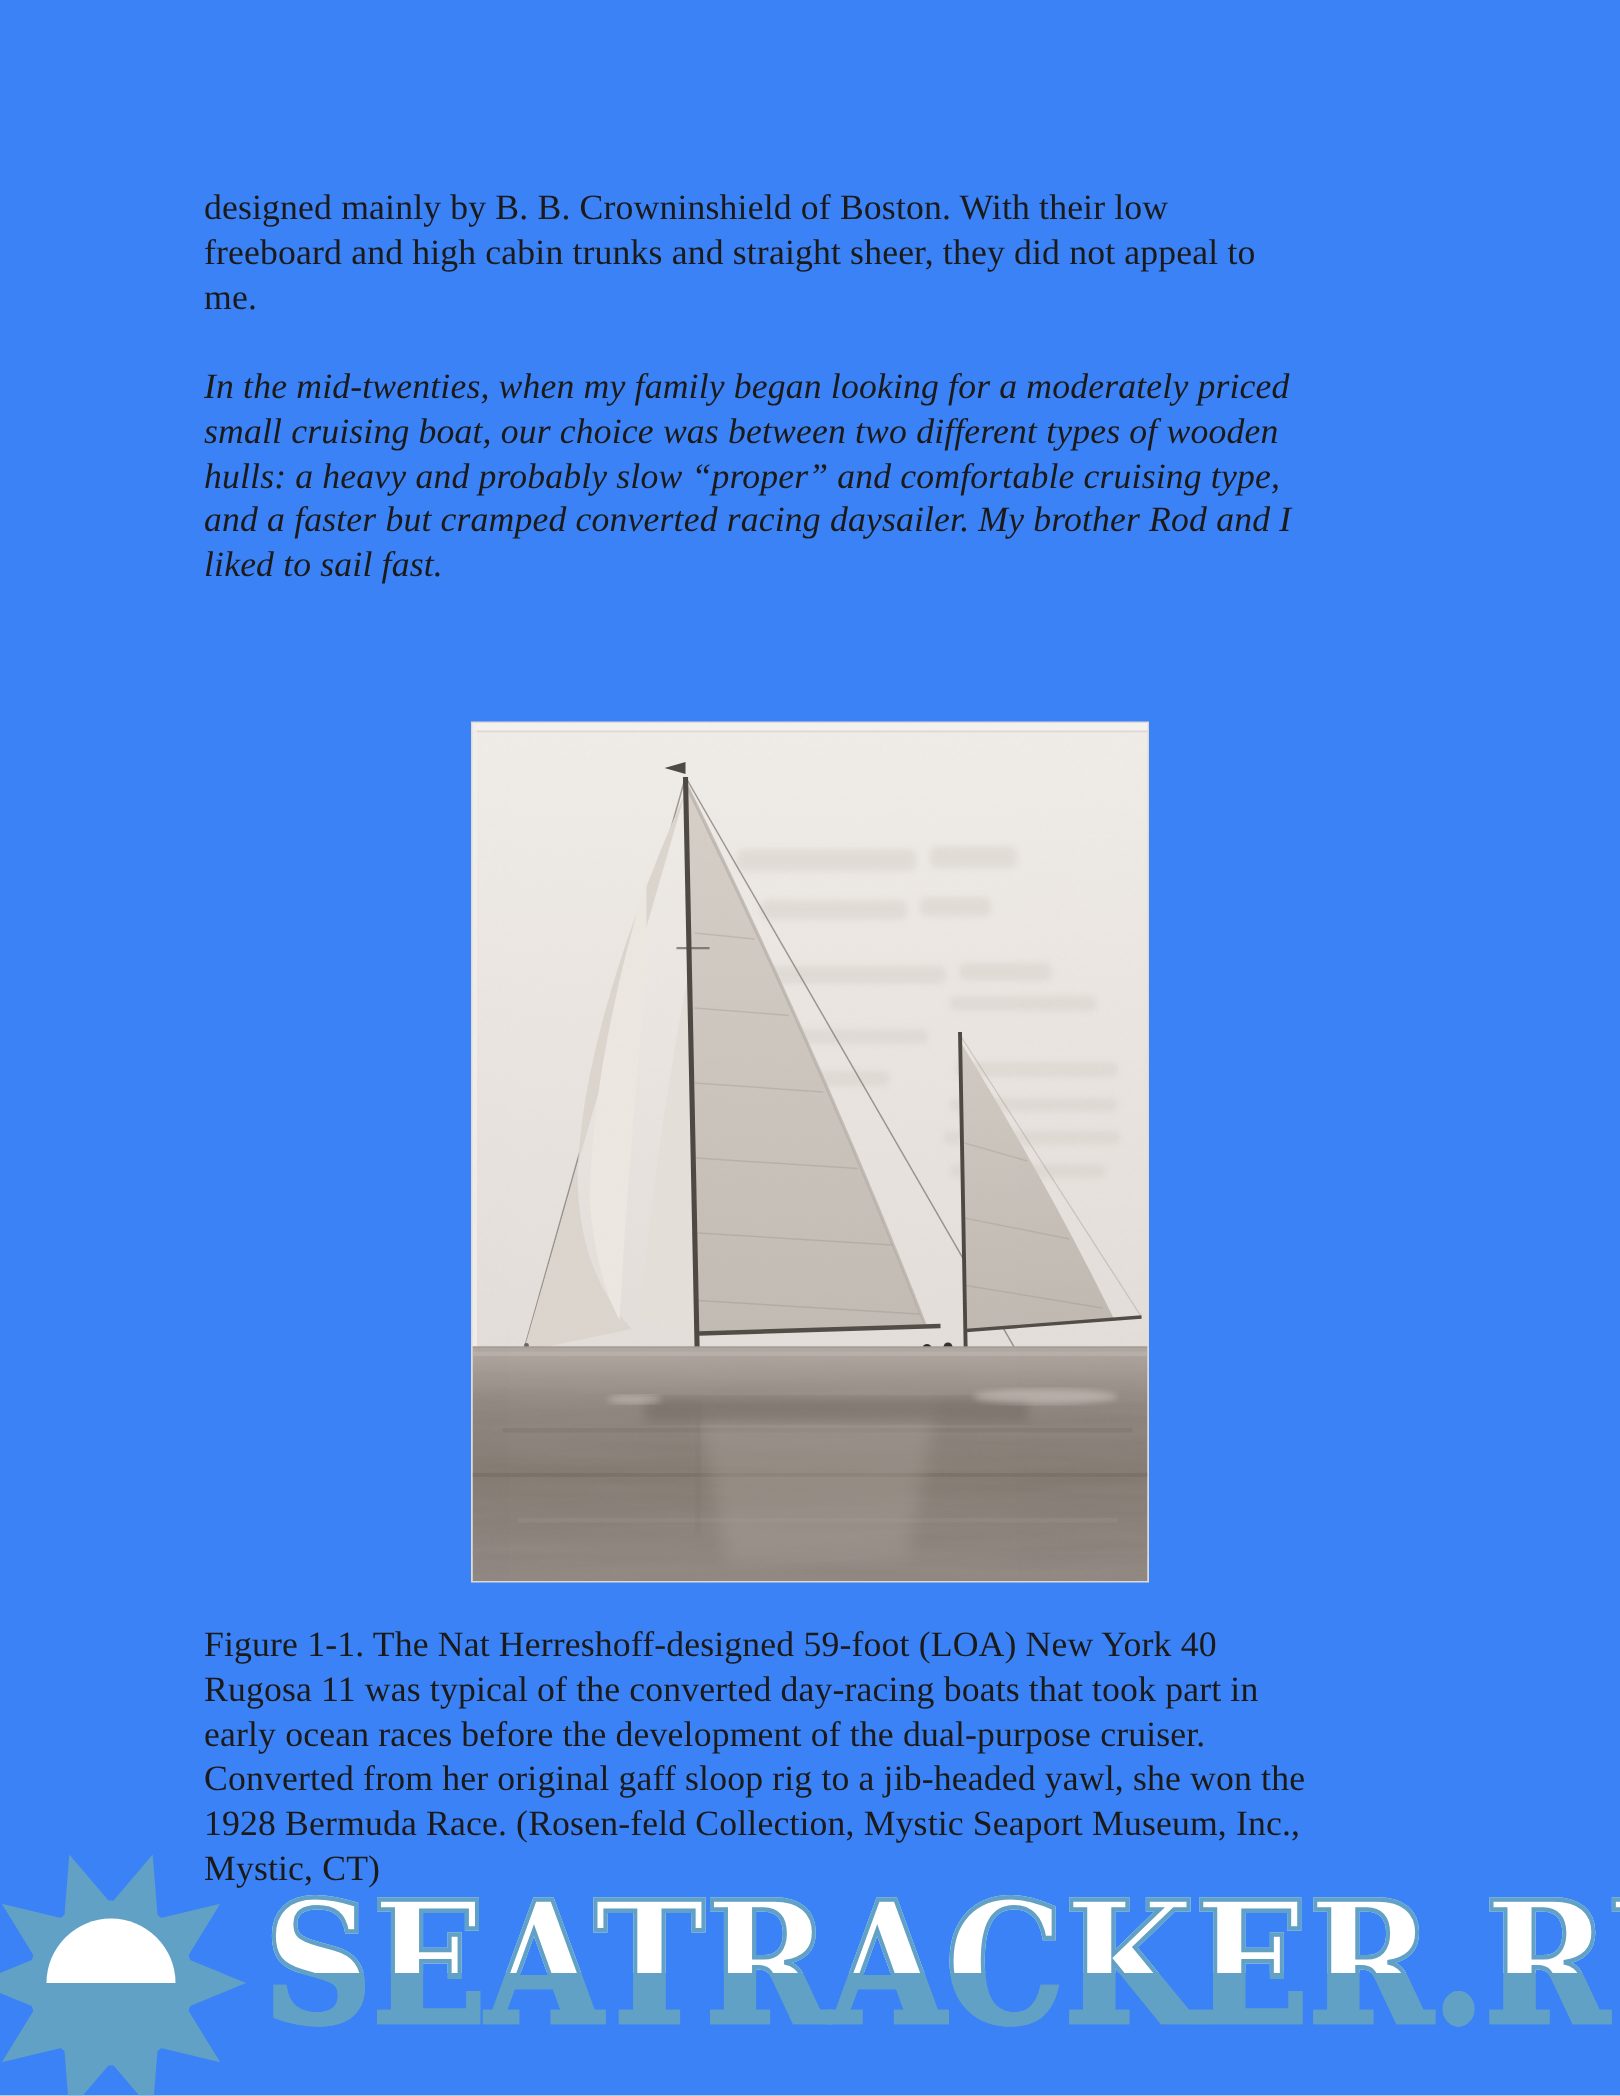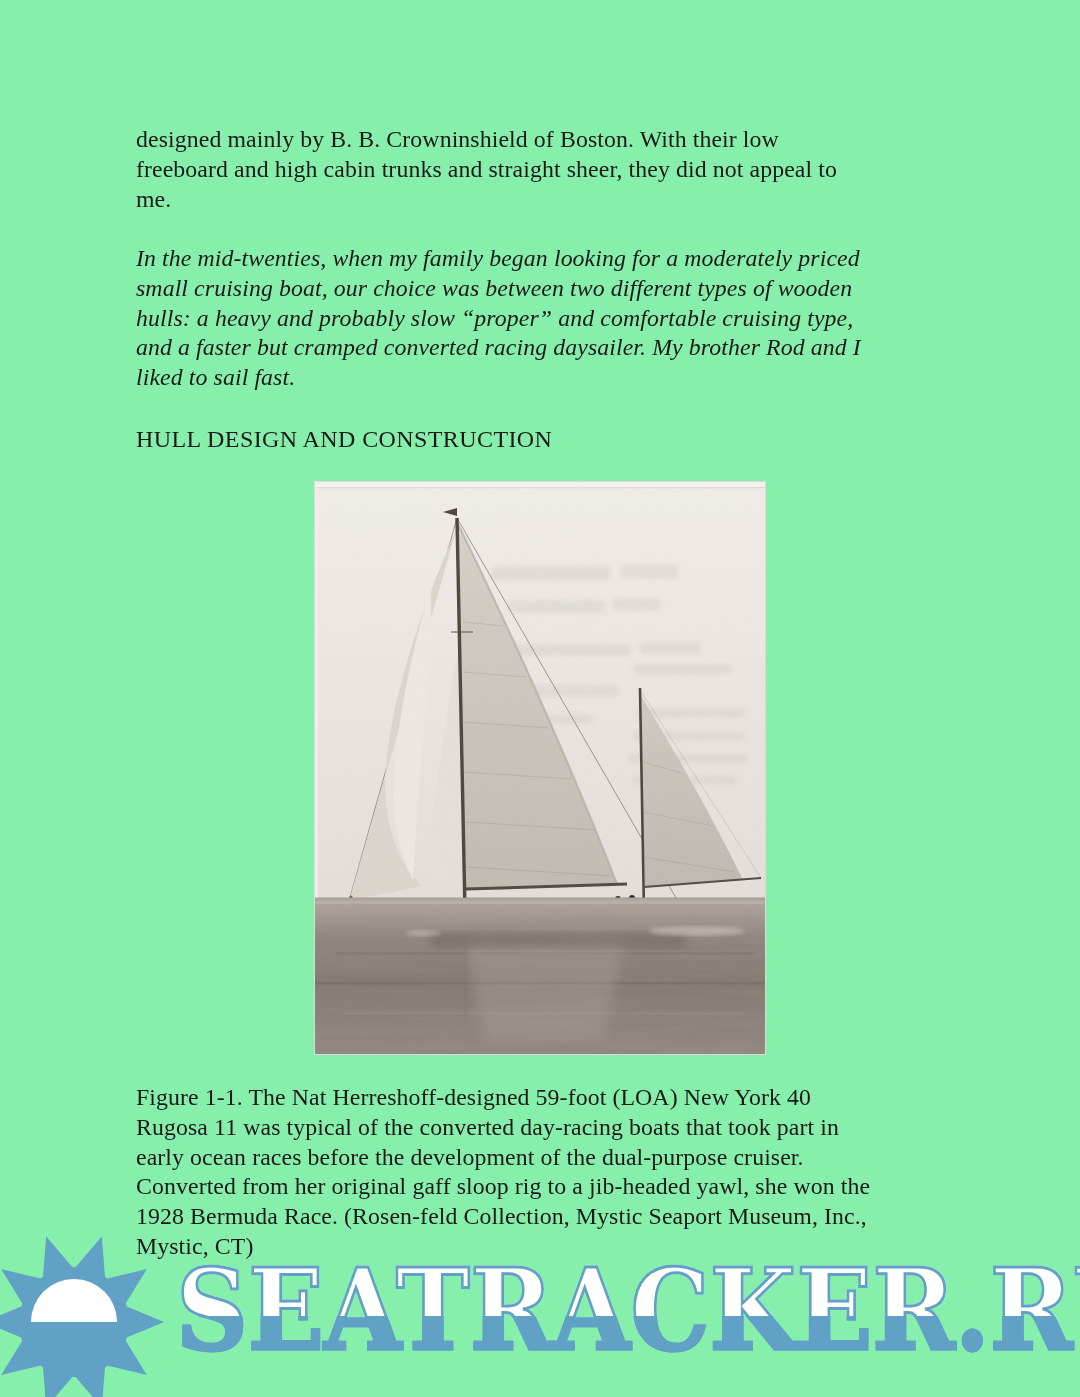--- a/index.html
+++ b/index.html
@@ -1,19 +1,19 @@
 <!DOCTYPE html>
 <html><head>
 <meta charset="utf-8">
 <style>
   html,body{margin:0;padding:0;background:#ffffff;}
   .page{
     position:relative;
     width:1080px;height:1397px;
-    background:#86efac;
+    background:#3b82f6;
     overflow:hidden;
     font-family:"Liberation Serif", serif;
     color:#1b1a19;
   }
   .bodytext{
     position:absolute;
     left:136px;width:920px;
     font-size:23.8px;
     line-height:29.8px;
     white-space:pre-line;
@@ -65,21 +65,20 @@
   <div class="bodytext p1">designed mainly by B. B. Crowninshield of Boston. With their low
 freeboard and high cabin trunks and straight sheer, they did not appeal to
 me.</div>
 
   <div class="bodytext p2">In the mid-twenties, when my family began looking for a moderately priced
 small cruising boat, our choice was between two different types of wooden
 hulls: a heavy and probably slow “proper” and comfortable cruising type,
 and a faster but cramped converted racing daysailer. My brother Rod and I
 liked to sail fast.</div>
 
-  <div class="heading">HULL DESIGN AND CONSTRUCTION</div>
 
   <div class="photo" role="img" aria-label="Black-and-white photograph of a jib-headed yawl under full sail on calm water">
     <svg width="450" height="572" viewBox="0 0 450 572" xmlns="http://www.w3.org/2000/svg">
       <defs>
         <linearGradient id="skyg" x1="0" y1="0" x2="0" y2="1">
           <stop offset="0" stop-color="#f0ece8"></stop>
           <stop offset="0.5" stop-color="#eae5e1"></stop>
           <stop offset="1" stop-color="#e3ded9"></stop>
         </linearGradient>
         <linearGradient id="waterg" x1="0" y1="0" x2="0" y2="1">

